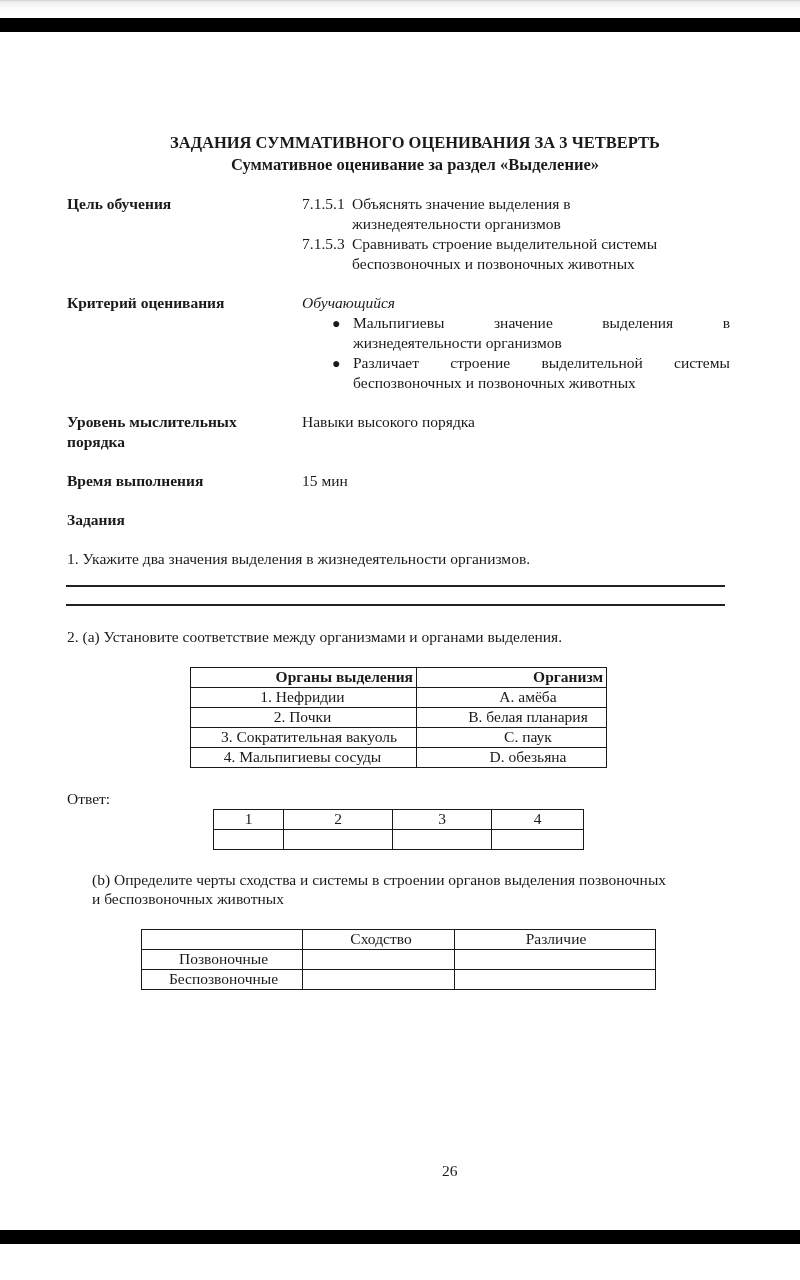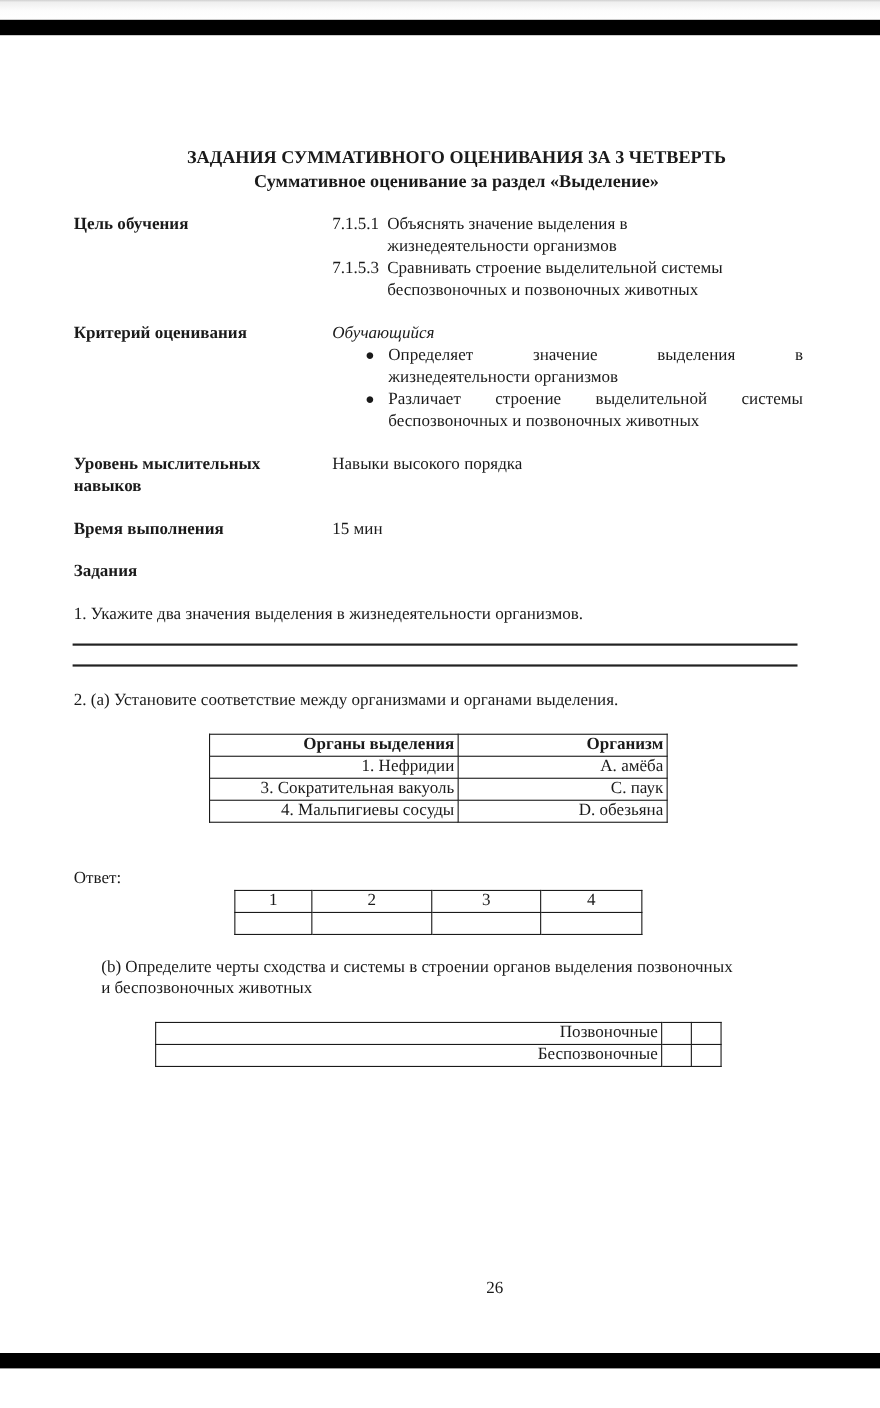--- a/index.html
+++ b/index.html
@@ -12,21 +12,21 @@
   .bar.bottom { top: 1230px; }
   .abs { position: absolute; white-space: nowrap; }
   .title { left: 0; width: 830px; text-align: center; font-weight: bold; font-size: 16.5px; }
   .lbl { font-weight: bold; font-size: 15.5px; }
   .txt { font-size: 15.5px; }
   .ital { font-style: italic; }
   .just { display: flex; justify-content: space-between; width: 377px; }
   .bullet { position: absolute; font-size: 14px; }
   .line { position: absolute; height: 1.5px; background: #222; }
   table { border-collapse: collapse; position: absolute; font-size: 15.5px; }
-  td, th { border: 1.2px solid #1a1a1a; padding: 0 3px; line-height: 18.5px; height: 20px; text-align: right; font-weight: normal; }
+  td, th { border: 1.2px solid #1a1a1a; padding: 0 3px; line-height: 18.5px; height: 20px; text-align: center; font-weight: normal; }
   .t1 th { font-weight: bold; text-align: right; }
   .t2 td { text-align: center; }
   .pgnum { font-size: 15.5px; }
 </style>
 </head>
 <body>
 
 <div class="topfade"></div>
 <div class="bar top"></div>
 
@@ -39,38 +39,38 @@
 <div class="abs txt" style="left:352px; top:215px;">жизнедеятельности организмов</div>
 <div class="abs txt" style="left:302px; top:235px;">7.1.5.3</div>
 <div class="abs txt" style="left:352px; top:235px;">Сравнивать строение выделительной системы</div>
 <div class="abs txt" style="left:352px; top:255px;">беспозвоночных и позвоночных животных</div>
 
 <div class="abs lbl" style="left:67px; top:294px;">Критерий оценивания</div>
 <div class="abs txt ital" style="left:302px; top:294px;">Обучающийся</div>
 
 <div class="bullet" style="left:332px; top:316px;">●</div>
 <div class="abs txt just" style="left:353px; top:314px;">
-  <span>Определяет</span>
+  <span>Мальпигиевы</span>
   <span>значение</span>
   <span>выделения</span>
   <span>в</span>
 </div>
 <div class="abs txt" style="left:353px; top:334px;">жизнедеятельности организмов</div>
 
 <div class="bullet" style="left:332px; top:356px;">●</div>
 <div class="abs txt just" style="left:353px; top:354px;">
   <span>Различает</span>
   <span>строение</span>
   <span>выделительной</span>
   <span>системы</span>
 </div>
 <div class="abs txt" style="left:353px; top:374px;">беспозвоночных и позвоночных животных</div>
 
 <div class="abs lbl" style="left:67px; top:413px;">Уровень мыслительных</div>
-<div class="abs lbl" style="left:67px; top:433px;">навыков</div>
+<div class="abs lbl" style="left:67px; top:433px;">порядка</div>
 <div class="abs txt" style="left:302px; top:413px;">Навыки высокого порядка</div>
 
 <div class="abs lbl" style="left:67px; top:472px;">Время выполнения</div>
 <div class="abs txt" style="left:302px; top:472px;">15 мин</div>
 
 <div class="abs lbl" style="left:67px; top:511px;">Задания</div>
 
 <div class="abs txt" style="left:67px; top:550px;">1. Укажите два значения выделения в жизнедеятельности организмов.</div>
 <div class="line" style="left:66px; top:585px; width:659px;"></div>
 <div class="line" style="left:66px; top:604px; width:659px;"></div>
@@ -79,20 +79,24 @@
 
 <table class="t1" style="left:190px; top:667px; width:417px;">
   <tbody>
       <tr>
     <th style="width:226px;">Органы выделения</th>
     <th>Организм</th>
   </tr>
   <tr>
     <td style="padding-left:1px;">1. Нефридии</td>
     <td style="padding-left:36px;">A.  амёба</td>
+  </tr>
+  <tr>
+    <td style="padding-left:1px;">2. Почки</td>
+    <td style="padding-left:36px;">B.  белая планария</td>
   </tr>
   <tr>
     <td style="padding-left:14px;">3. Сократительная вакуоль</td>
     <td style="padding-left:36px;">C.  паук</td>
   </tr>
   <tr>
     <td style="padding-left:1px;">4. Мальпигиевы сосуды</td>
     <td style="padding-left:36px;">D.  обезьяна</td>
   </tr>
 </tbody>
@@ -115,20 +119,25 @@
     <td></td>
   </tr>
 </tbody>
   </table>
 
 <div class="abs txt" style="left:92px; top:871px;">(b) Определите черты сходства и системы в строении органов выделения позвоночных</div>
 <div class="abs txt" style="left:92px; top:890px;">и беспозвоночных животных</div>
 
 <table style="left:141px; top:929px; width:515px;">
   <tbody>
+      <tr>
+    <td style="width:161px;"></td>
+    <td style="width:152px; padding-left:8px;">Сходство</td>
+    <td style="padding-left:5px;">Различие</td>
+  </tr>
   <tr>
     <td style="padding-left:6px;">Позвоночные</td>
     <td></td>
     <td></td>
   </tr>
   <tr>
     <td style="padding-left:6px;">Беспозвоночные</td>
     <td></td>
     <td></td>
   </tr>

